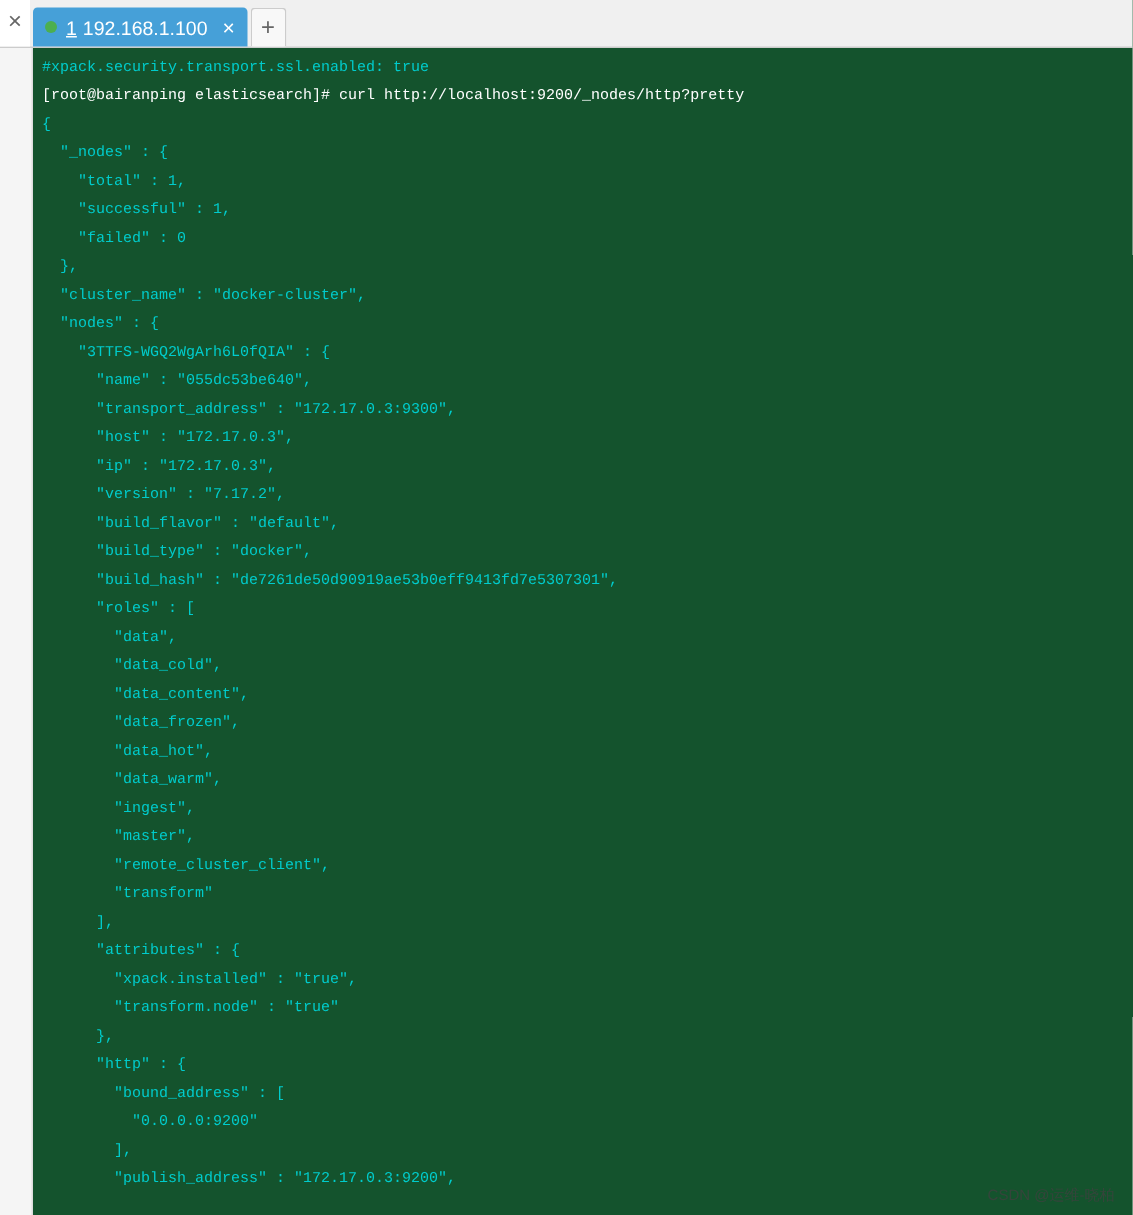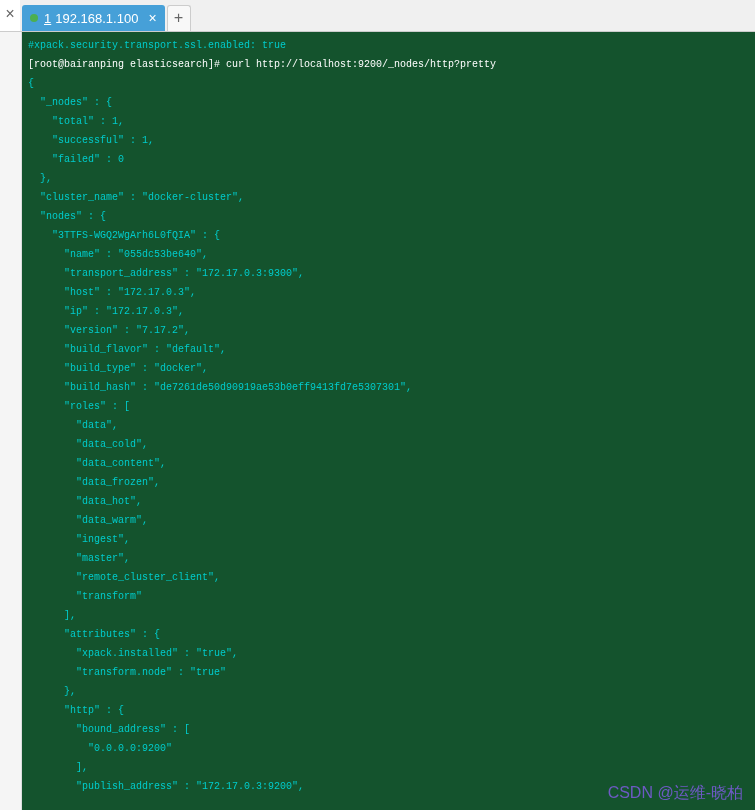--- a/index.html
+++ b/index.html
@@ -90,23 +90,23 @@
       padding: 4px 6px;
       white-space: pre;
       overflow: hidden;
     }
     .cyan { color: #00cccc; }
     .prompt-line { color: #fff; }
     .watermark {
       position: absolute;
       right: 12px;
       bottom: 6px;
-      color: #8b5cf6;
+      color: #404040;
       font-family: Arial, sans-serif;
-      font-size: 16px;
+      font-size: 10px;
       opacity: 0.75;
       pointer-events: none;
     }
   </style>
 </head>
 <body>
 
 <div class="tab-bar">
   <div class="close-btn">×</div>
   <div class="tab">

